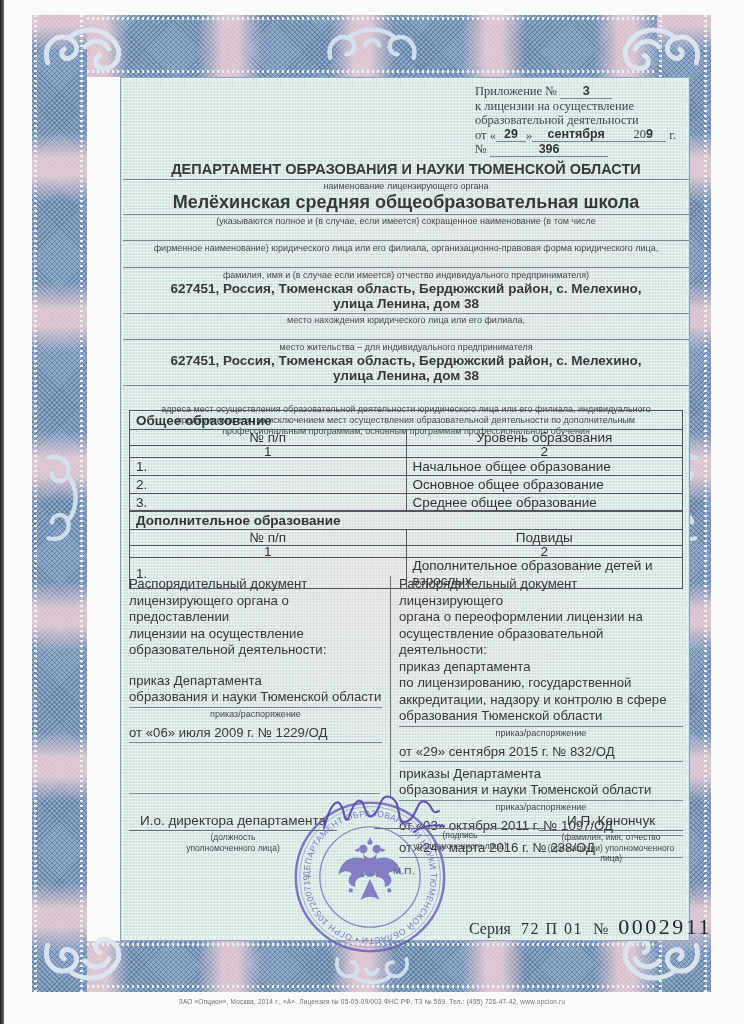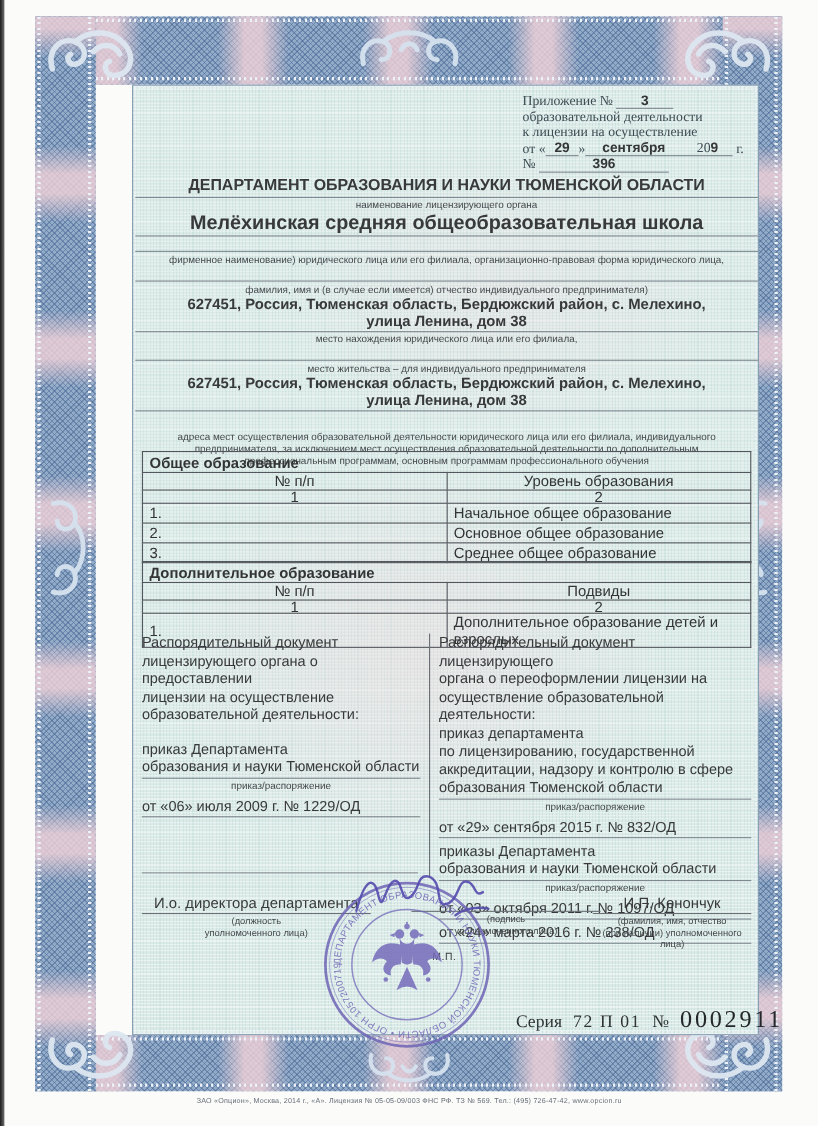--- a/index.html
+++ b/index.html
@@ -182,30 +182,31 @@
     <path d="M14,44 C10,28 22,18 34,22 C44,26 42,40 32,40"></path>
     <path d="M106,44 C110,28 98,18 86,22 C76,26 78,40 88,40"></path>
     <path d="M34,22 C48,10 72,10 86,22"></path>
   </g>
 </svg>
 
 <div class="content">
 
   <div class="abs apx">
     <div class="apx-line"><span>Приложение №</span> <span class="fill w52">3</span></div>
+    <div class="apx-line">к лицензии на осуществление</div>
     <div class="apx-line">образовательной деятельности</div>
-    <div class="apx-line">к лицензии на осуществление</div>
     <div class="apx-line"><span>от «</span><span class="fill w30">29</span><span>»</span><span class="fill w88">сентября</span><span class="fill w46"><span class="yr">20</span><span>9</span></span> <span>г.</span></div>
     <div class="apx-line"><span>№</span> <span class="fill w118">396</span></div>
   </div>
 
   <div class="abs pre">
     <div class="h-dept">ДЕПАРТАМЕНТ ОБРАЗОВАНИЯ И НАУКИ ТЮМЕНСКОЙ ОБЛАСТИ</div>
     <div class="cap">наименование лицензирующего органа</div>
     <div class="h-school">Мелёхинская средняя общеобразовательная школа</div>
+    <div class="cap">(указываются полное и (в случае, если имеется) сокращенное наименование (в том числе</div>
     <div class="blankline"></div>
     <div class="cap">фирменное наименование) юридического лица или его филиала, организационно-правовая форма юридического лица,</div>
     <div class="blankline"></div>
     <div class="cap">фамилия, имя и (в случае если имеется) отчество индивидуального предпринимателя)</div>
     <div class="addr">627451, Россия, Тюменская область, Бердюжский район, с. Мелехино,</div>
     <div class="addr-u">улица Ленина, дом 38</div>
     <div class="cap">место нахождения юридического лица или его филиала,</div>
     <div class="blankline"></div>
     <div class="cap">место жительства – для индивидуального предпринимателя</div>
     <div class="addr">627451, Россия, Тюменская область, Бердюжский район, с. Мелехино,</div>

